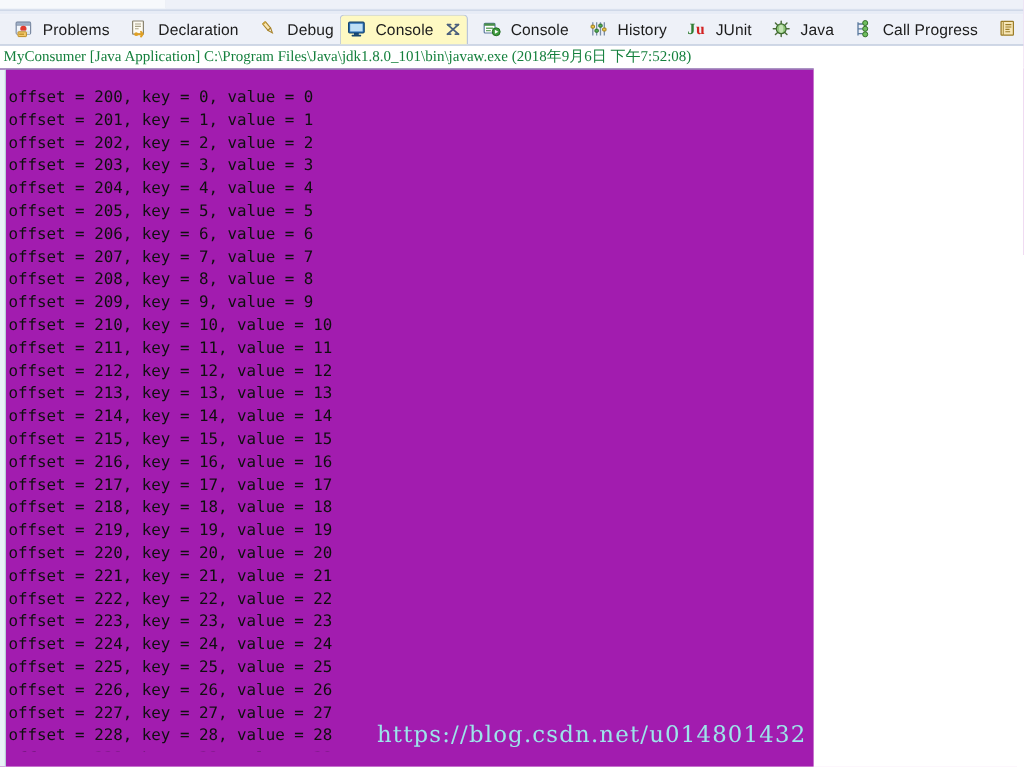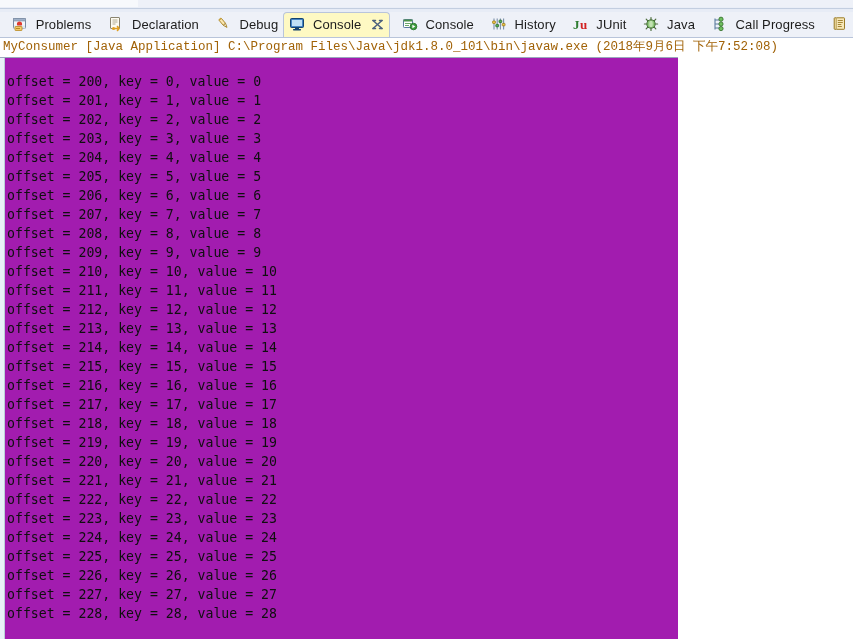--- a/index.html
+++ b/index.html
@@ -103,26 +103,26 @@
     vertical-align: -2px;
   }
 
   
   #launch-bar {
     height: 19px;
     line-height: 19px;
     width: 853px;
     background: #ffffff;
     font-size: 12.5px;
-    color: #a16207;
+    color: #15803d;
     padding-left: 3px;
     box-sizing: border-box;
     white-space: nowrap;
     overflow: hidden;
-    font-family: Liberation Mono, monospace;
+    font-family: Liberation Serif, serif;
     border-bottom: 1px solid #ffffff;
   }
 
   
   #console-wrap {
     position: relative;
     width: 678px;
     height: 582px;
     background: #a21caf;
     overflow: hidden;
@@ -346,13 +346,14 @@
 offset = 221, key = 21, value = 21
 offset = 222, key = 22, value = 22
 offset = 223, key = 23, value = 23
 offset = 224, key = 24, value = 24
 offset = 225, key = 25, value = 25
 offset = 226, key = 26, value = 26
 offset = 227, key = 27, value = 27
 offset = 228, key = 28, value = 28
 offset = 229, key = 29, value = 29
 offset = 230, key = 30, value = 30</pre>
+  <div id="watermark">https://blog.csdn.net/u014801432</div>
 </div>
 
 </body></html>

